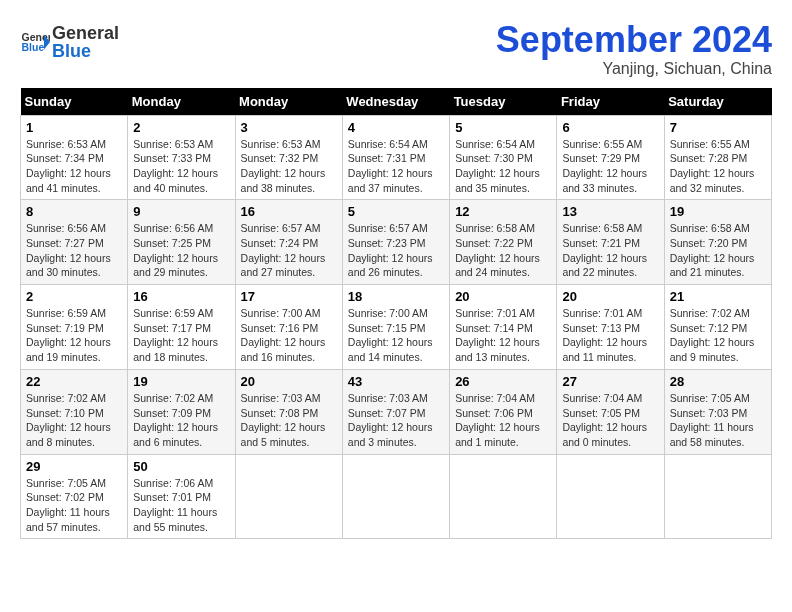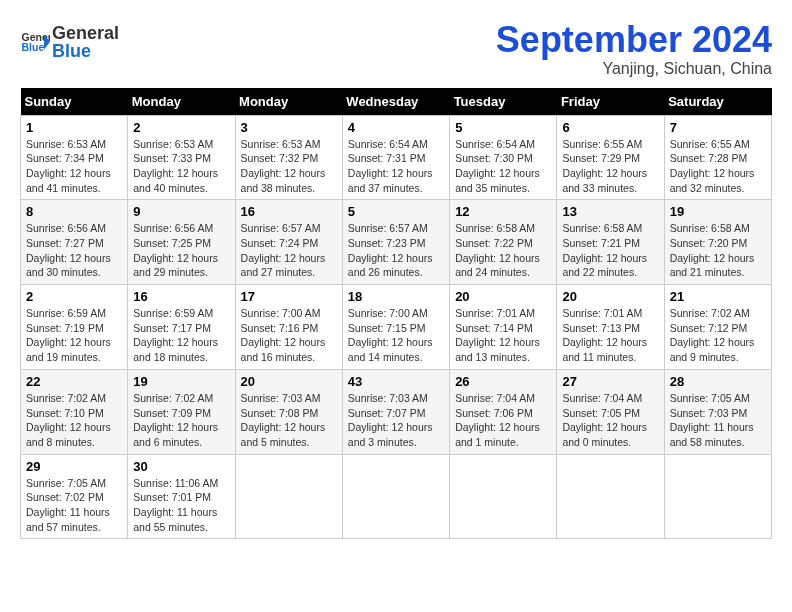--- a/index.html
+++ b/index.html
@@ -296,22 +296,22 @@
         </td>
       </tr>
       <tr>
         <td>
           <span class="day-number">29</span>
           <div class="day-info" style="white-space: pre-line;">Sunrise: 7:05 AM
 Sunset: 7:02 PM
 Daylight: 11 hours and 57 minutes.</div>
         </td>
         <td>
-          <span class="day-number">30</span>
-          <div class="day-info" style="white-space: pre-line;">Sunrise: 11:06 AM
+          <span class="day-number">50</span>
+          <div class="day-info" style="white-space: pre-line;">Sunrise: 7:06 AM
 Sunset: 7:01 PM
 Daylight: 11 hours and 55 minutes.</div>
         </td>
         <td class="empty"></td>
         <td class="empty"></td>
         <td class="empty"></td>
         <td class="empty"></td>
         <td class="empty"></td>
       </tr>
     </tbody>

